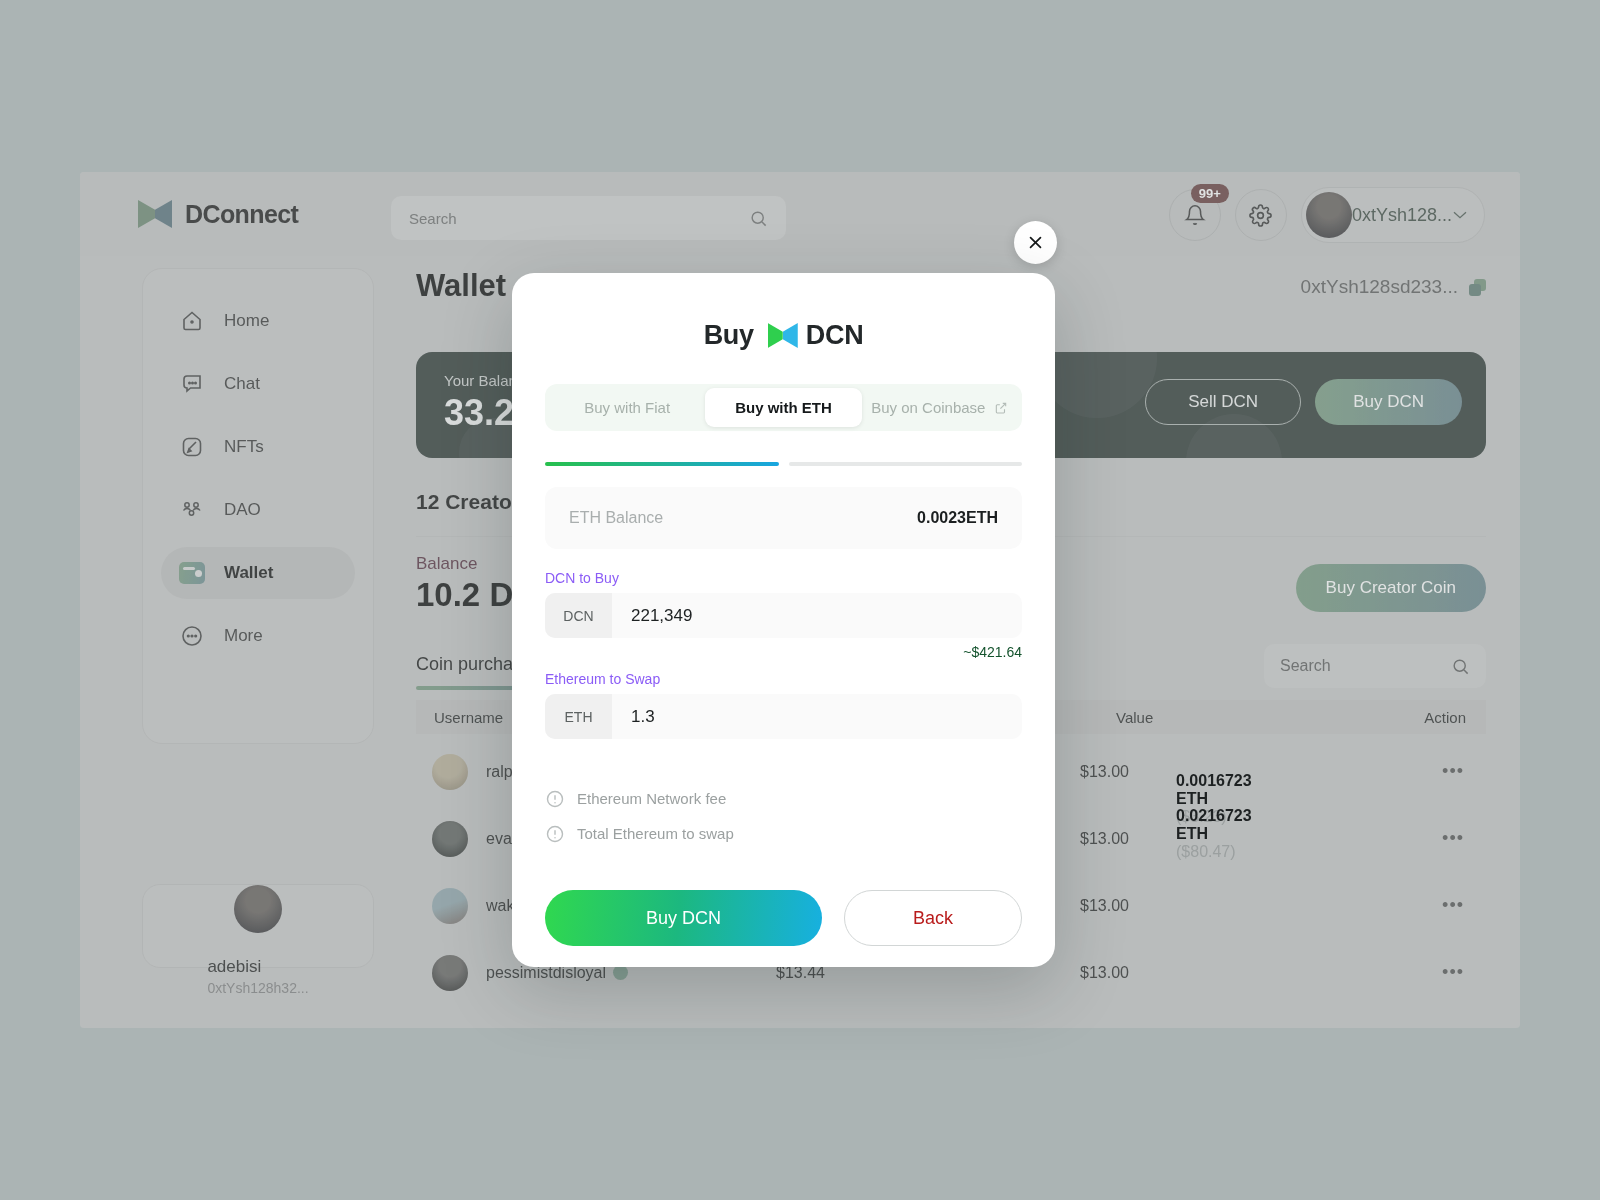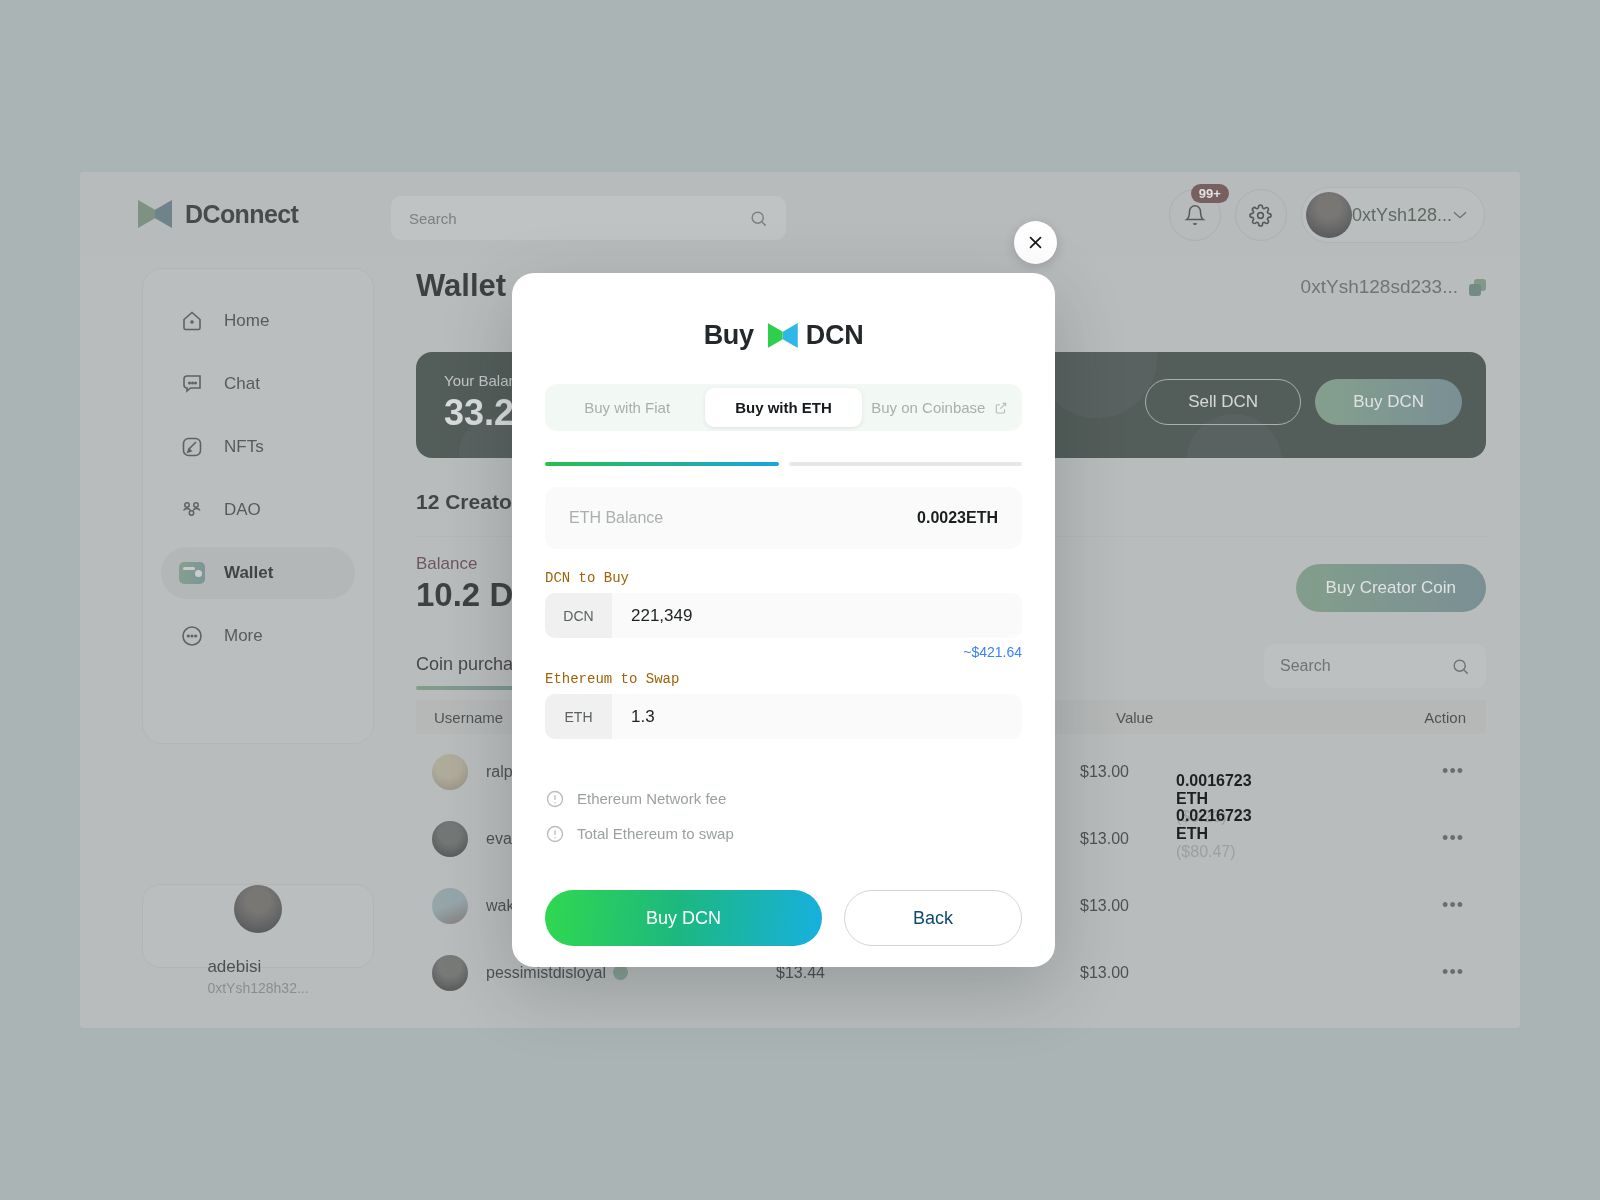--- a/index.html
+++ b/index.html
@@ -145,36 +145,36 @@
   .ext-ic { width:14px; height:14px; }
 
   .prog { margin-top:31px; height:4px; display:flex; gap:10px; }
   .prog .seg { flex:1; height:4px; border-radius:3px; background:#e6e8e8; }
   .prog .seg.on { background:linear-gradient(90deg,#27c04c,#18a5e0); }
 
   .ethbal { margin-top:21px; height:62px; background:#fafafa; border-radius:12px; display:flex; align-items:center; justify-content:space-between; padding:0 24px; }
   .ethbal .l { font-size:16px; color:#a9aeae; }
   .ethbal .r { font-size:16px; font-weight:bold; color:#1b1f20; }
 
-  .fld-lab { margin-top:21px; font-size:14px; color:#a16207;font-family:Liberation Mono, monospace; }
+  .fld-lab { margin-top:21px; font-size:14px; color:#8b5cf6; }
   .fld { margin-top:7px; height:45px; background:#fafafa; border-radius:10px; display:flex; align-items:center; overflow:hidden; }
   .fld .unit { width:67px; height:45px; background:#f0f0f0; display:flex; align-items:center; justify-content:center; font-size:14px; color:#5c6161; }
   .fld .inp { flex:1; padding-left:19px; font-size:17px; color:#1d2122; }
-  .fld-sub { margin-top:6px; text-align:right; font-size:14px; color:#3b82f6; }
+  .fld-sub { margin-top:6px; text-align:right; font-size:14px; color:#14532d; }
 
   .fees { margin-top:42px; }
   .fee { display:flex; align-items:center; height:35px; }
   .fee .i { width:20px; height:20px; flex:none; margin-right:12px; }
   .fee .lab { font-size:15px; color:#9ba0a0; flex:1; }
   .fee .val { font-size:16px; font-weight:bold; color:#1d2122; }
   .fee .val .usd { font-weight:normal; color:#9ba0a0; }
 
   .actions { margin-top:39px; display:flex; gap:22px; }
   .btn-primary { width:277px; height:56px; border-radius:32px; background:linear-gradient(95deg,#30d84f 0%,#1cb87f 48%,#17b0e0 100%); color:#fff; font-size:18px; display:flex; align-items:center; justify-content:center; border:none; }
-  .btn-back { width:178px; height:56px; border-radius:32px; border:1px solid #d2d6d6; background:#fff; color:#0c4a6e; font-size:18px; display:flex; align-items:center; justify-content:center; }
+  .btn-back { width:178px; height:56px; border-radius:32px; border:1px solid #d2d6d6; background:#fff; color:#b91c1c; font-size:18px; display:flex; align-items:center; justify-content:center; }
 </style>
 </head>
 <body>
 
 <div id="stage">
 
   <div id="app">
 
     <div class="hdr">
       <div class="logo-wrap">

